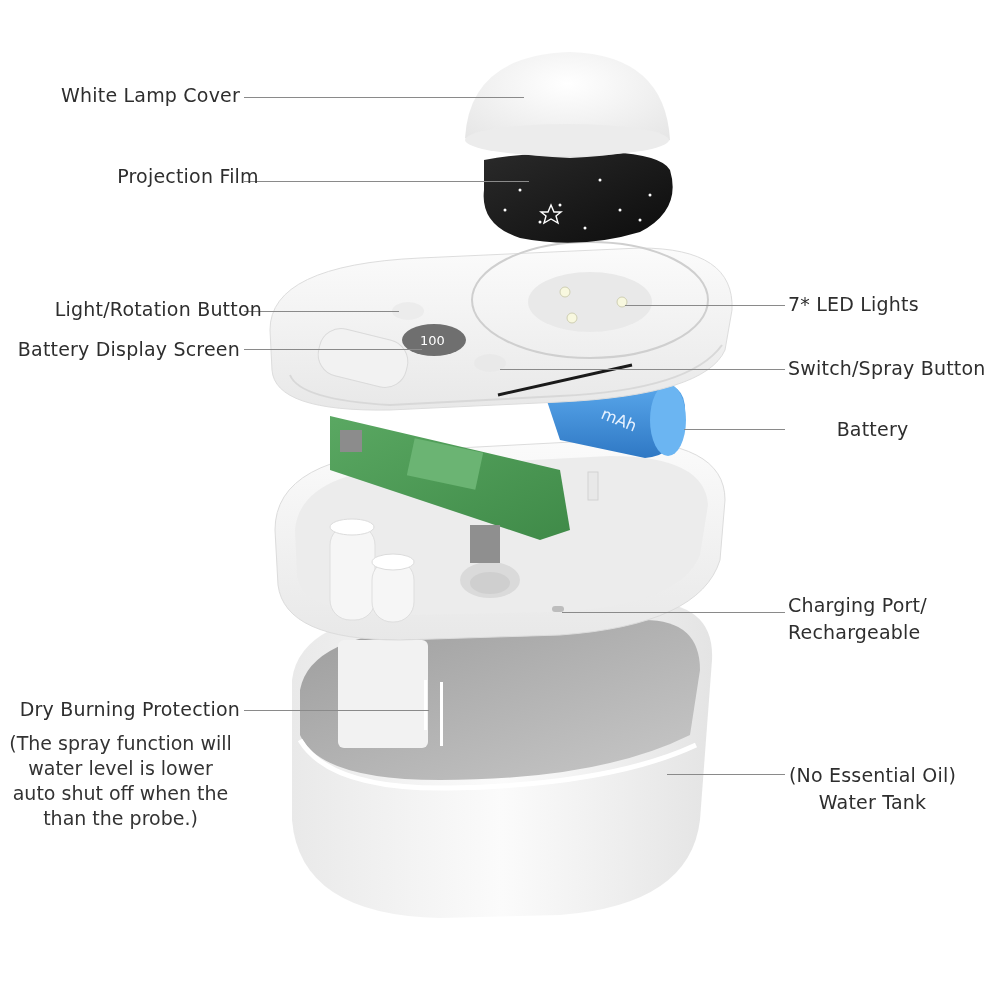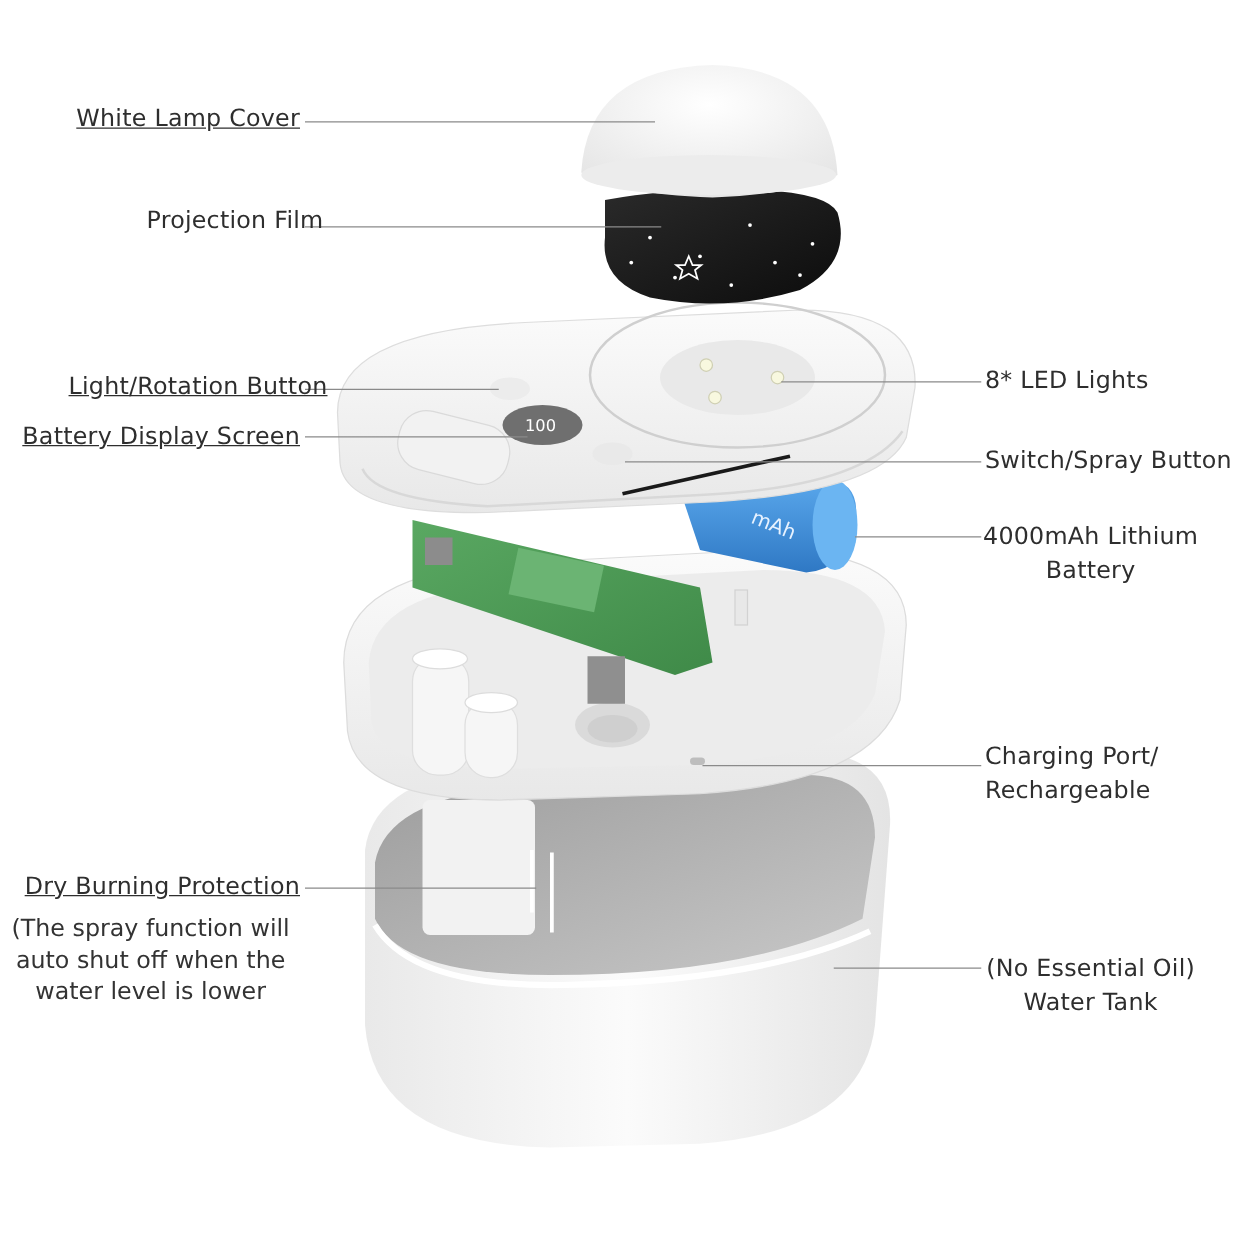--- a/index.html
+++ b/index.html
@@ -1,20 +1,20 @@
 <!DOCTYPE html>
 <html><head>
 <meta charset="utf-8">
 <style>
   html, body { margin:0; padding:0; background:#ffffff; }
   body { width:1000px; height:1000px; position:relative; overflow:hidden;
          font-family:"DejaVu Sans", "Liberation Sans", sans-serif; color:#2b2b2b; }
   #art { position:absolute; left:0; top:0; width:1000px; height:1000px; }
   .lbl { position:absolute; font-size:19px; line-height:27px; color:#2e2e2e; letter-spacing:0.2px; white-space:nowrap; }
-  .lbl.right-al { text-align:right;text-decoration:underline; }
+  .lbl.right-al { text-align:right; }
   .lbl.center-al { text-align:center; }
   .sub { position:absolute; font-size:19px; line-height:25px; color:#333; text-align:center; white-space:nowrap; }
   .leader { position:absolute; height:1px; background:#8a8a8a; }
 </style>
 </head>
 <body>
 
 <svg id="art" viewBox="0 0 1000 1000" xmlns="http://www.w3.org/2000/svg">
   <defs>
     <radialGradient id="coverGrad" cx="50%" cy="30%" r="70%">
@@ -150,32 +150,32 @@
   <span>Light/Rotation Button</span>
 </div>
 <div class="lbl right-al" style="right:760px; top:336px;">
   <span>Battery Display Screen</span>
 </div>
 <div class="lbl right-al" style="right:760px; top:696px;text-align:right;">
   <span>Dry Burning Protection</span>
 </div>
 <div class="sub" style="left:8px; top:731px; width:225px;">
   <div>(The spray function will</div>
+  <div>water level is lower</div>
   <div>auto shut off when the</div>
-  <div>water level is lower</div>
+  <div>than the probe.)</div>
 </div>
 
 <div class="lbl" style="left:788px; top:291px;">
-  <span>8* LED Lights</span>
+  <span>7* LED Lights</span>
 </div>
 <div class="lbl" style="left:788px; top:355px;">
   <span>Switch/Spray Button</span>
 </div>
 <div class="lbl center-al" style="left:780px; top:416px; width:185px;">
-  <div>4000mAh Lithium</div>
   <div>Battery</div>
 </div>
 <div class="lbl" style="left:788px; top:592px;">
   <div>Charging Port/</div>
   <div>Rechargeable</div>
 </div>
 <div class="lbl center-al" style="left:780px; top:762px; width:185px;">
   <div>(No Essential Oil)</div>
   <div>Water Tank</div>
 </div>

